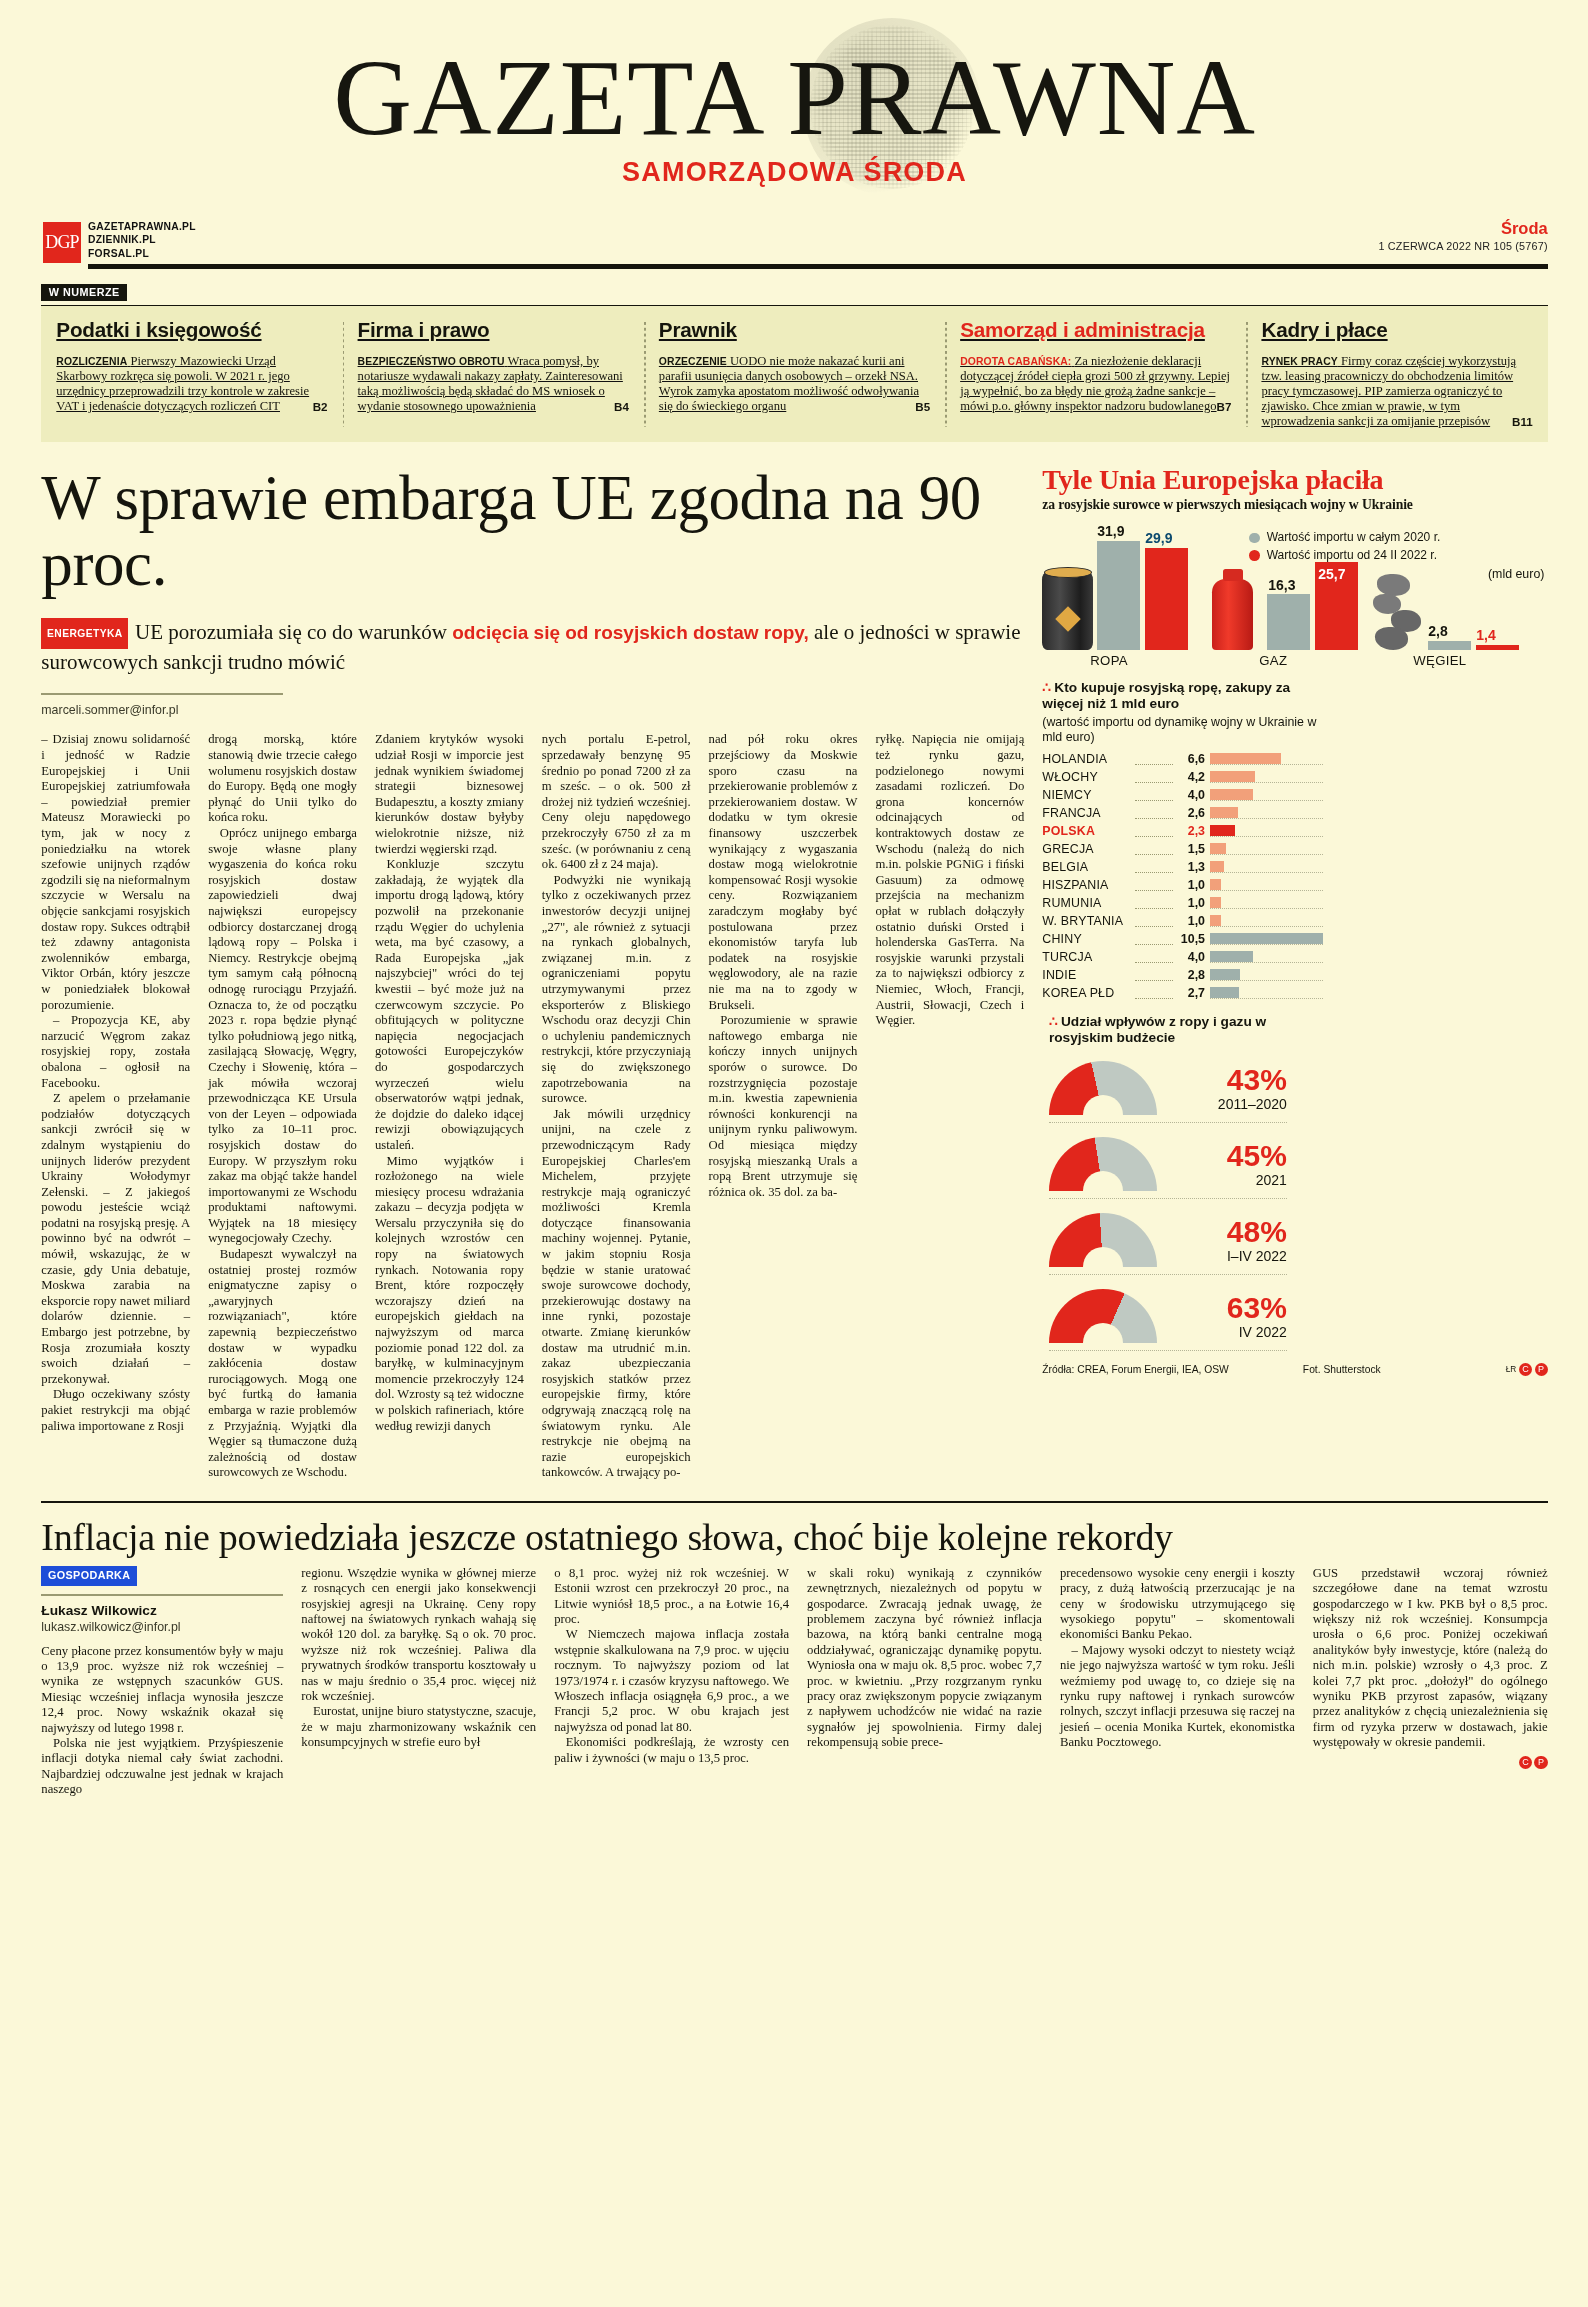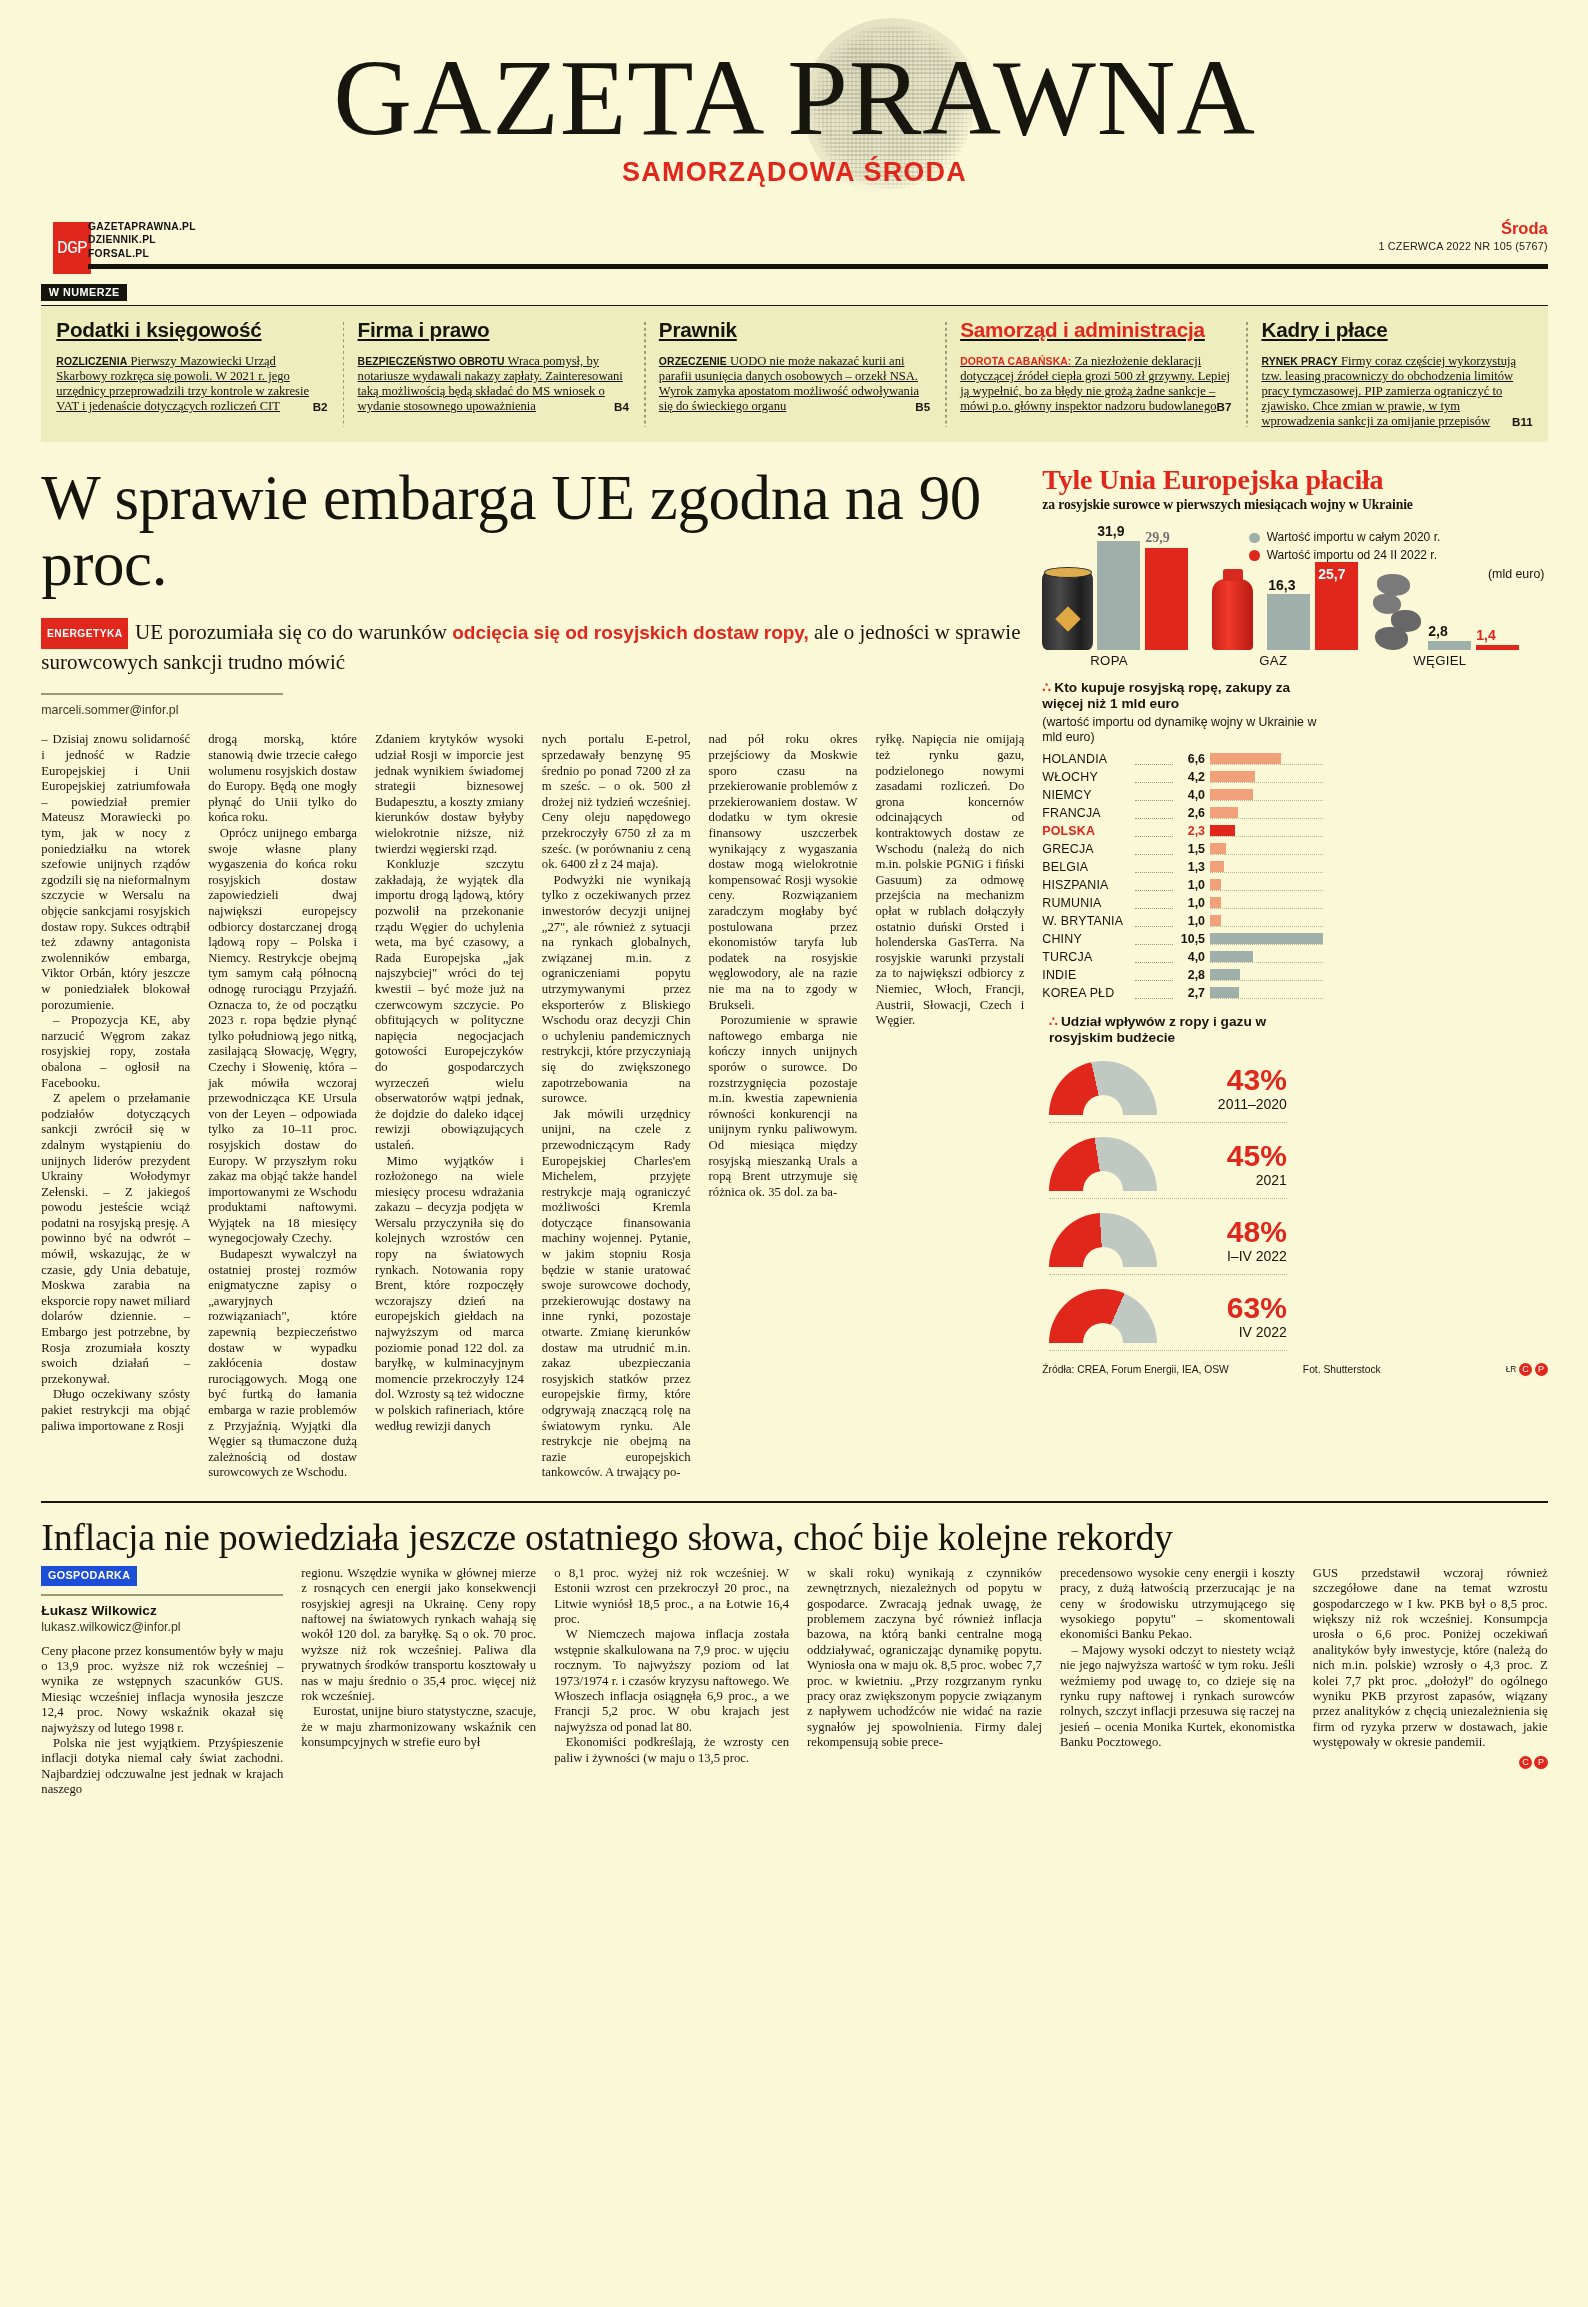--- a/index.html
+++ b/index.html
@@ -48,22 +48,22 @@
     font-family:"Liberation Sans",sans-serif;
     font-weight:bold;
     font-size:27px;
     letter-spacing:1.2px;
     margin-top:5px;
   }
 
   
   .infobar{position:relative;height:65px;margin-top:11.6px;}
   .dgp-logo{
-    position:absolute;left:20px;top:3.3px;width:38px;height:52px;background:#e1261c;
-    color:#fff;font-family:Liberation Mono, monospace;font-size:18px;
+    position:absolute;left:10px;top:3.3px;width:38px;height:41px;background:#e1261c;
+    color:#fff;font-family:Liberation Serif, serif;font-size:18px;
     display:flex;align-items:center;justify-content:center;letter-spacing:-0.8px;
   }
   .sites{
     position:absolute;left:55px;top:1.7px;
     font-family:"Liberation Sans",sans-serif;font-weight:bold;font-size:10.3px;
     line-height:13.2px;letter-spacing:0.3px;color:#111;
   }
   .day{
     position:absolute;right:8.3px;top:0;color:#e1261c;
     font-family:"Liberation Sans",sans-serif;font-weight:bold;font-size:16.5px;text-align:right;
@@ -317,21 +317,21 @@
           <div>
             <span class="dot" style="background:#e1261c"></span>
             <span>Wartość importu od 24 II 2022 r.</span>
           </div>
         </div>
         <div class="unit">(mld euro)</div>
       <div class="barrel" style="left: 0px;"></div>
           <div class="bar" style="left: 55px; height: 109px; background: rgb(159, 176, 171);"></div>
           <div class="barlabel" style="left: 55px; bottom: 129px; color: rgb(21, 21, 13);">31,9</div>
           <div class="bar" style="left: 103px; height: 102px; background: rgb(225, 38, 28);"></div>
-          <div class="barlabel" style="left: 103px; bottom: 122px; color: #737373; font-family: Liberation Serif, serif;">29,9</div>
+          <div class="barlabel" style="left: 103px; bottom: 122px; color: #0c4a6e;">29,9</div>
           <div class="catlabel" style="left: 48px;">ROPA</div>
           <div class="cylinder" style="left: 170px;"></div>
           <div class="bar" style="left: 225px; height: 56px; background: rgb(159, 176, 171);"></div>
           <div class="barlabel" style="left: 226px; bottom: 75px; color: rgb(21, 21, 13);">16,3</div>
           <div class="bar" style="left: 273px; height: 88px; background: rgb(225, 38, 28);"></div>
           <div class="barlabel" style="left: 276px; bottom: 86px; color: rgb(255, 255, 255);">25,7</div>
           <div class="catlabel" style="left: 217px;">GAZ</div>
           <div class="coal" style="left: 331px;">
             <i style="left: 3.3px; top: 0px; width: 33px; height: 21.5px; background: rgb(122, 122, 122);"></i>
             <i style="left: 0px; top: 20px; width: 28px; height: 20px; background: rgb(122, 122, 122);"></i>

